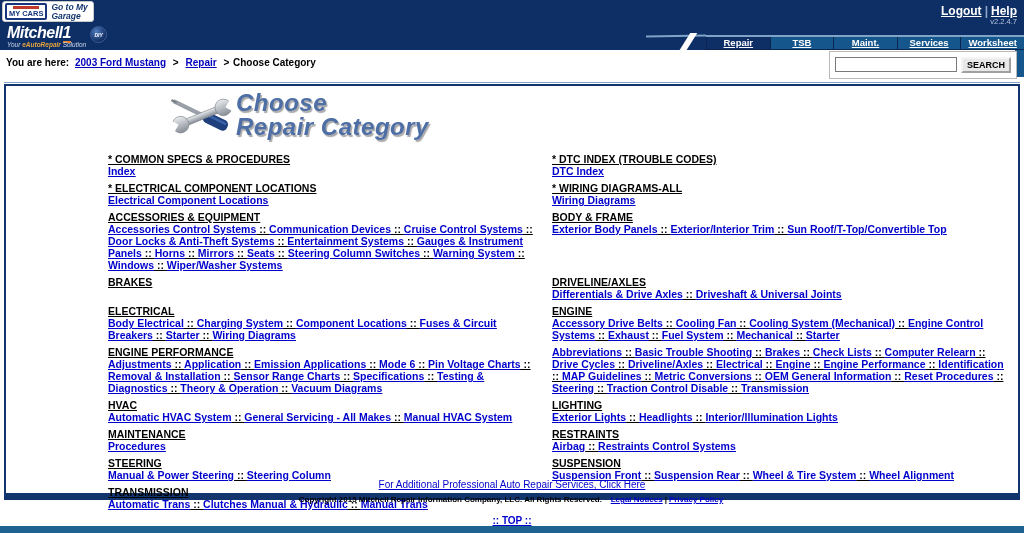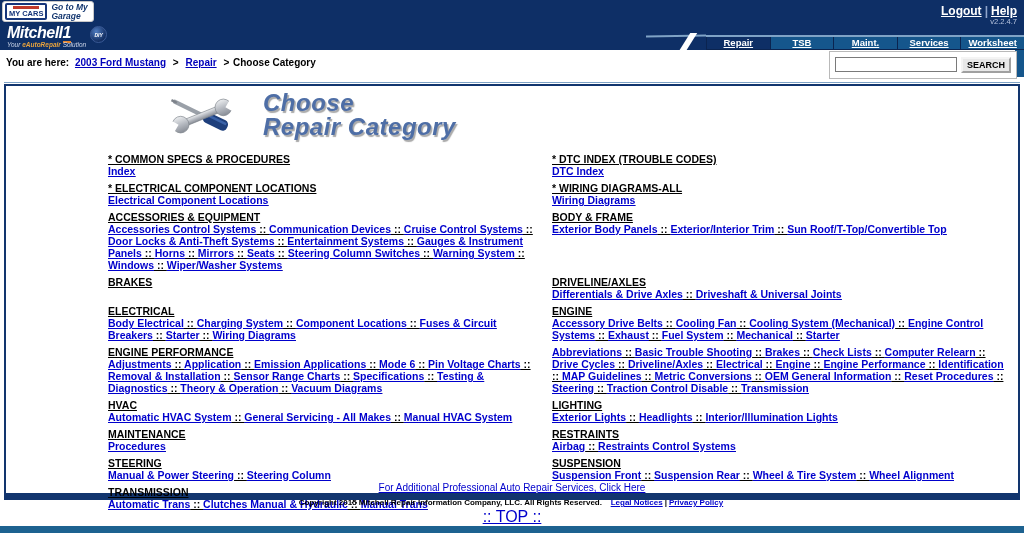--- a/index.html
+++ b/index.html
@@ -99,42 +99,42 @@
   
   .content-box {
     position: absolute; left: 4px; top: 84px; width: 1016px; height: 416px;
     background: #ffffff; border: 2px solid #12356e; border-bottom-width: 7px;
   }
   .content-box::before {
     content: ""; position: absolute; left: -2px; top: -4px; width: 1016px; height: 1px;
     background: #7fa3c6;
   }
 
-  .title-block { margin: 5px 0 0 162px; display: flex; align-items: center; gap: 27px; height: 48px; }
+  .title-block { margin: 5px 0 0 162px; display: flex; align-items: center; gap: 0; height: 48px; }
   .title-text {
     font-size: 24px; line-height: 24px; font-weight: bold; font-style: italic;
     color: #4e6ea6; text-shadow: 1.5px 1.5px 1px #a9a9a9; letter-spacing: 0.5px;
   }
 
   .rows { margin: 14px 12px 0 102px; }
   .cat-row { display: flex; margin-bottom: 5px; text-decoration: underline; }
   .cell { font-size: 10.5px; line-height: 12px; }
   .cell.left  { width: 436px; margin-right: 8px; }
   .cell.right { flex: 1; }
   .sec-heading { font-weight: bold; color: #000; }
   .sec-links { font-weight: bold; }
   .sec-links a { color: #0000cc; }
   .sep { color: #000; }
 
   
   .footer { position: absolute; left: 0; bottom: 7px; width: 1024px; text-align: center; }
   .footer-services { font-size: 10px; color: #0000cc; display: inline-block; margin-top: 2px; }
   .footer-copy { font-size: 8px; color: #000; font-weight: bold; margin-top: 3px; }
   .footer-copy a { color: #0000cc; margin: 0 2px; }
-  .footer-top { font-size: 16px; font-weight: normal; margin-top: 1px; }
+  .footer-top { font-size: 10px; font-weight: bold; margin-top: 11px; }
   .footer-top a { color: #0000cc; }
   .bottom-bar { position: absolute; left: 0; bottom: 0; width: 1024px; height: 7px; background: #1d6290; }
 </style>
 </head>
 <body>
 
 <div class="header">
 
   <div class="mycars-badge">
     <span class="plate">

